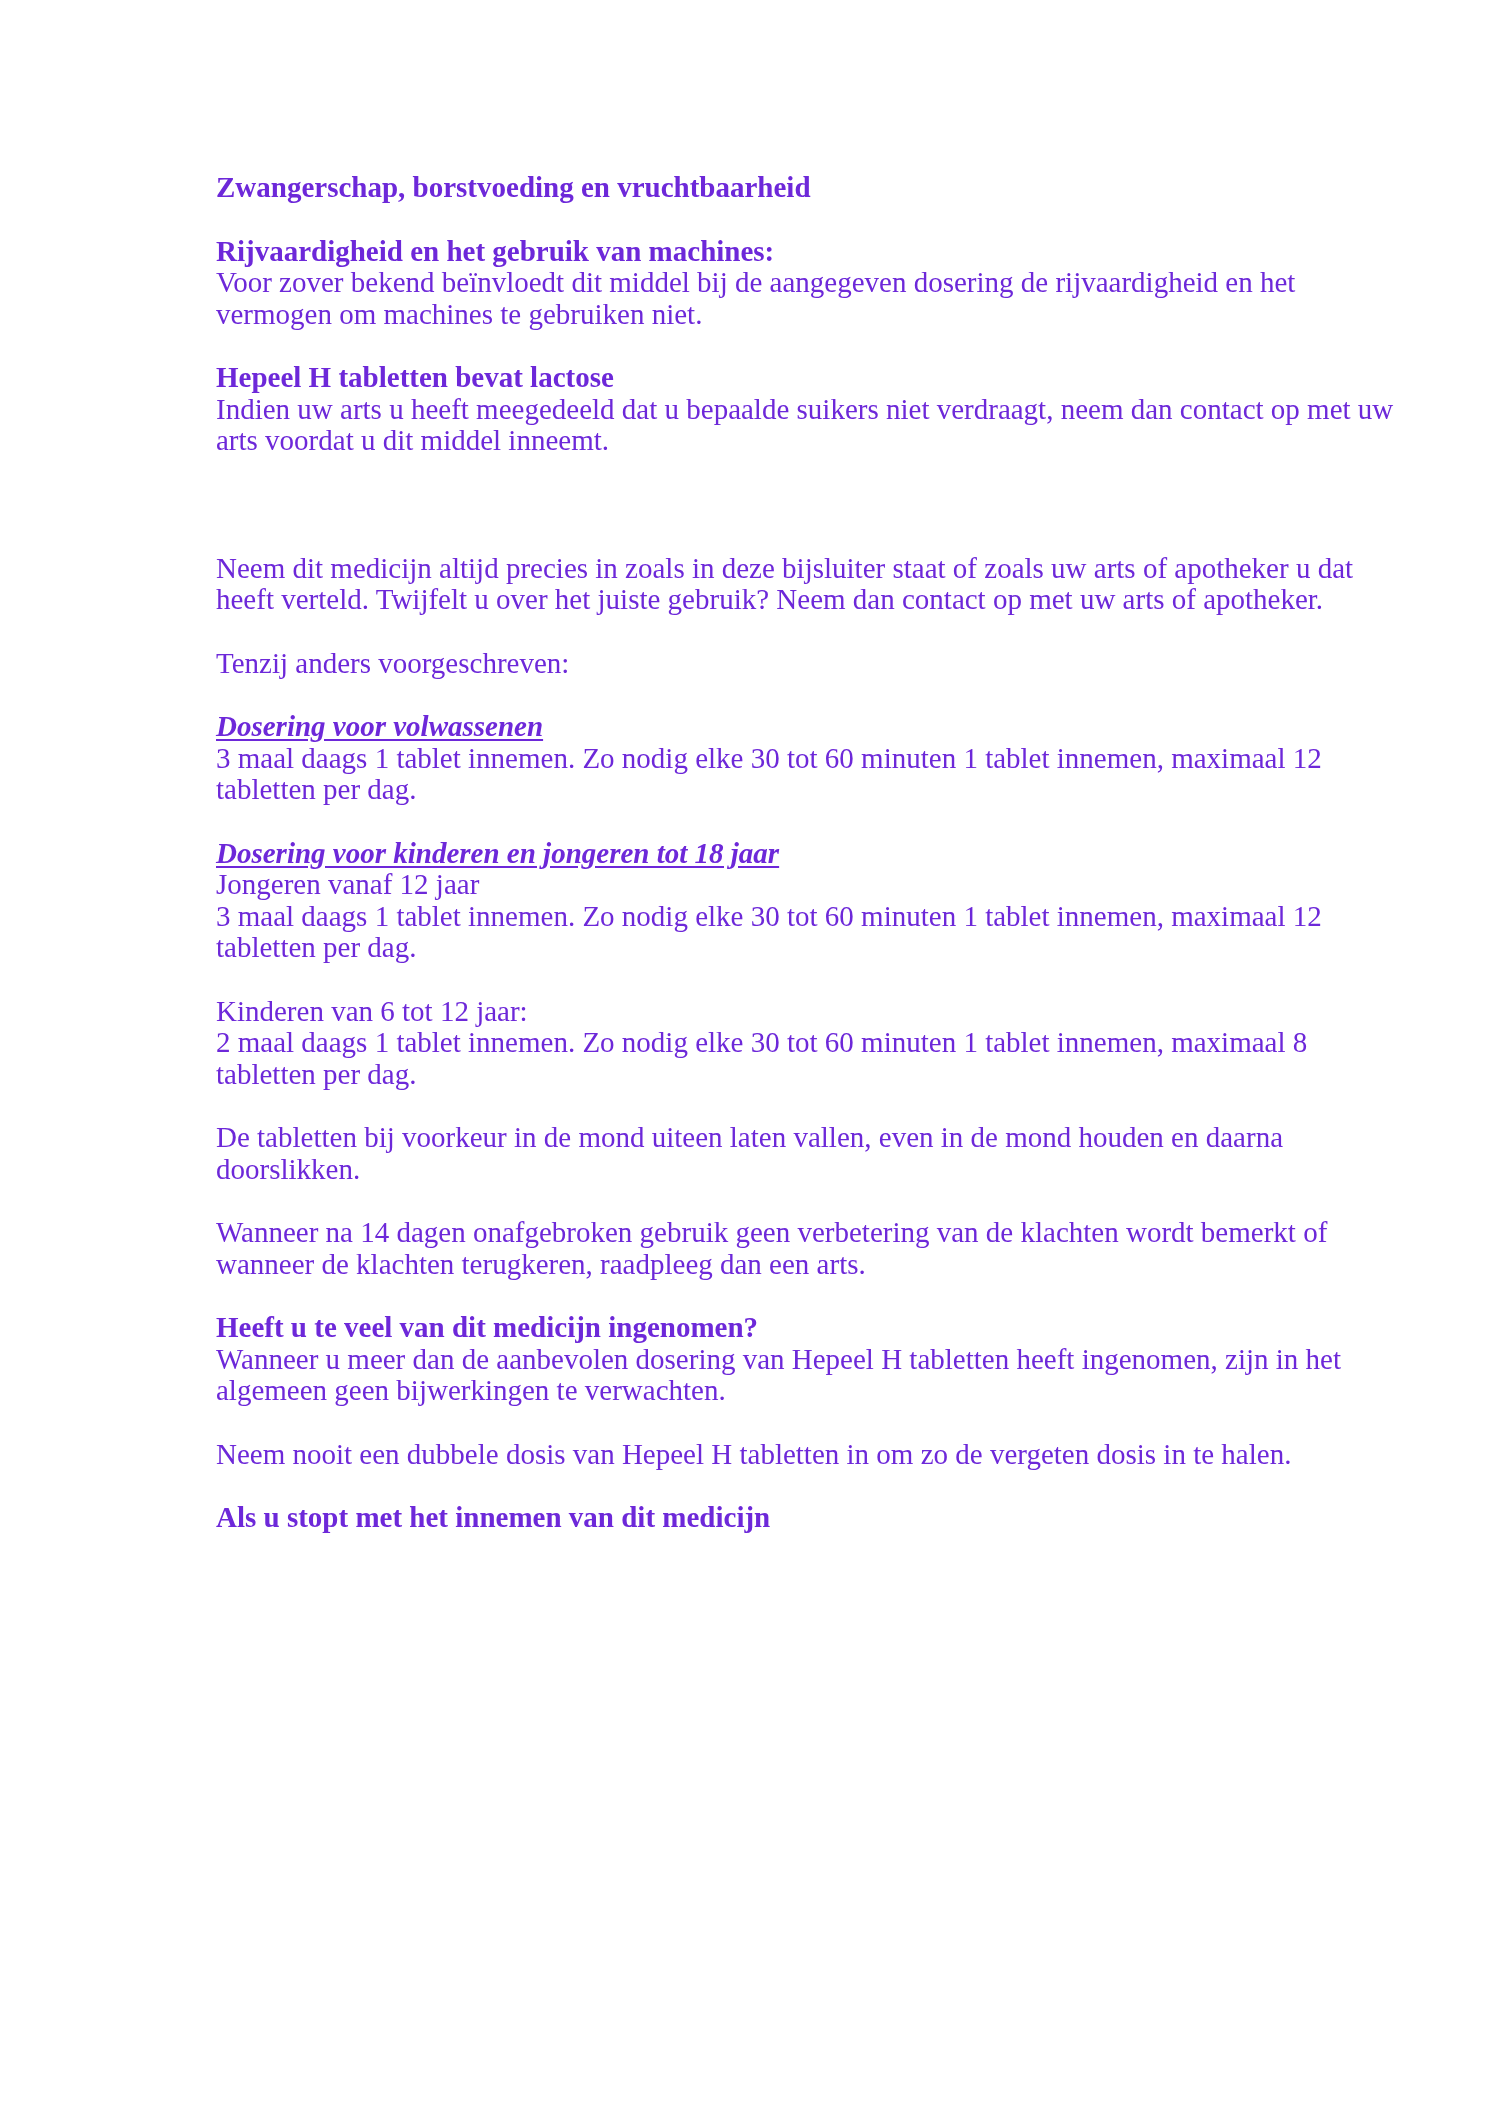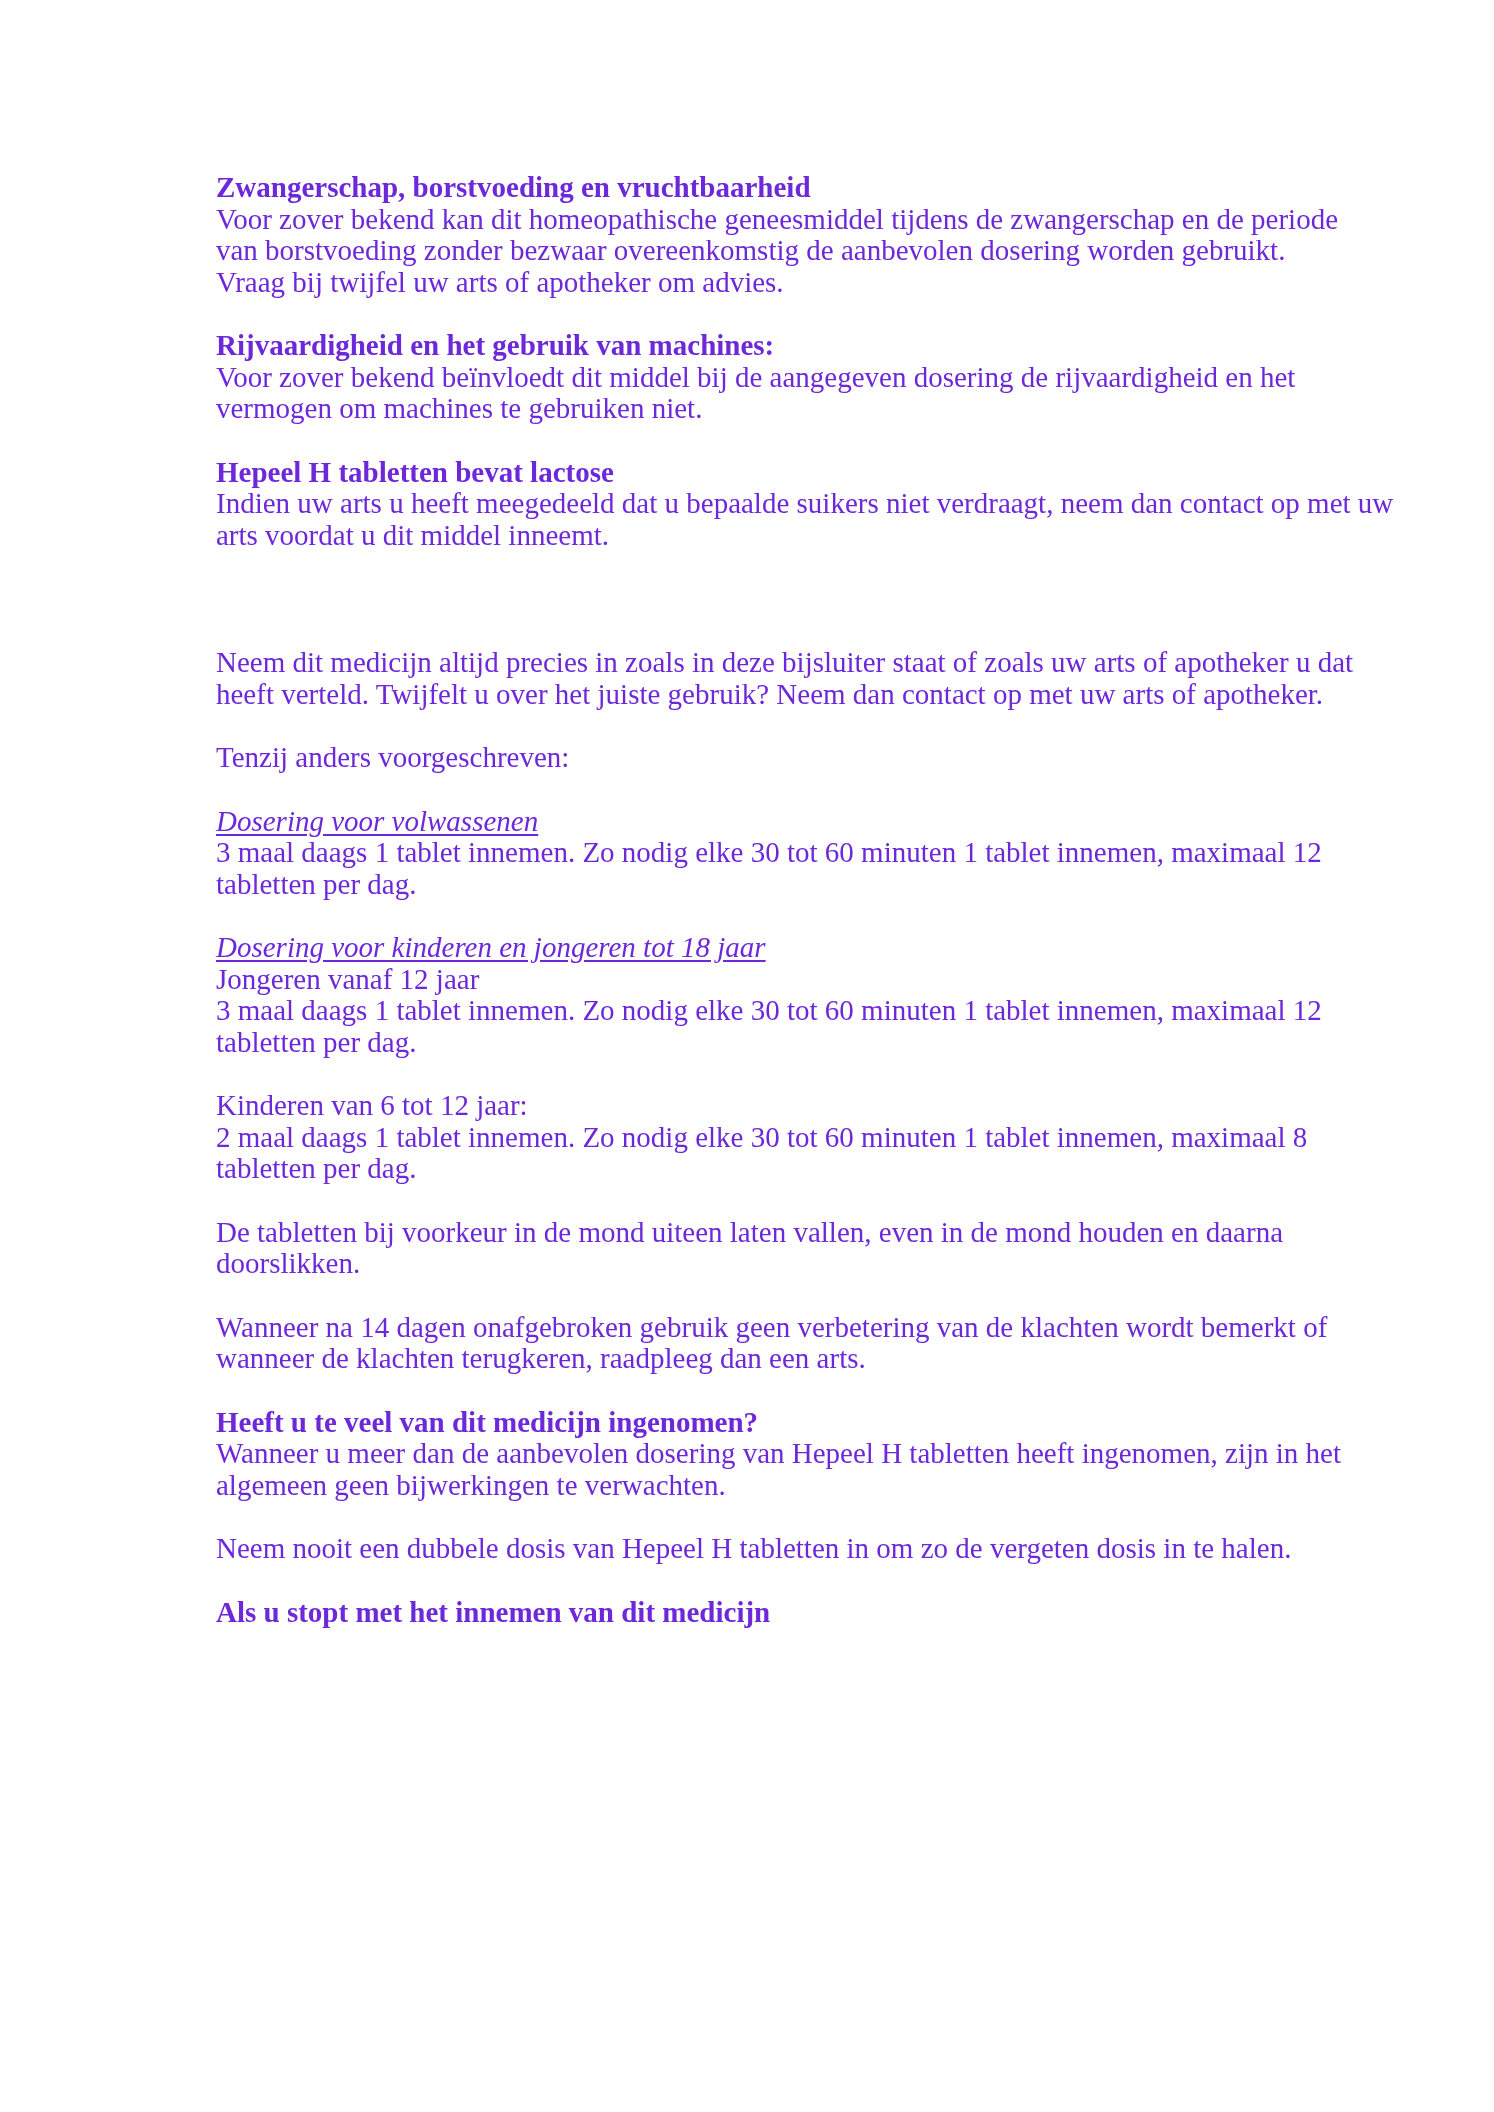--- a/index.html
+++ b/index.html
@@ -27,36 +27,34 @@
     white-space: pre;
   }
   .para {
     white-space: pre;
   }
   .ih {
     font-style: italic;
     text-decoration: underline;
     text-underline-offset: 3px;
     white-space: pre;
+    font-weight: bold;
   }
   .it {
     white-space: pre;
   }
   .gap { height: 32px; }
   .gap-large { height: 64px; }
 </style>
 </head>
 <body>
 
 <div class="page">
 
   <div class="h">Zwangerschap, borstvoeding en vruchtbaarheid</div>
-  <div class="para">Voor zover bekend kan dit homeopathische geneesmiddel tijdens de zwangerschap en de periode
-van borstvoeding zonder bezwaar overeenkomstig de aanbevolen dosering worden gebruikt.
-Vraag bij twijfel uw arts of apotheker om advies.</div>
 
   <div class="gap"></div>
 
   <div class="h">Rijvaardigheid en het gebruik van machines:</div>
   <div class="para">Voor zover bekend beïnvloedt dit middel bij de aangegeven dosering de rijvaardigheid en het
 vermogen om machines te gebruiken niet.</div>
 
   <div class="gap"></div>
 
   <div class="h">Hepeel H tabletten bevat lactose</div>

